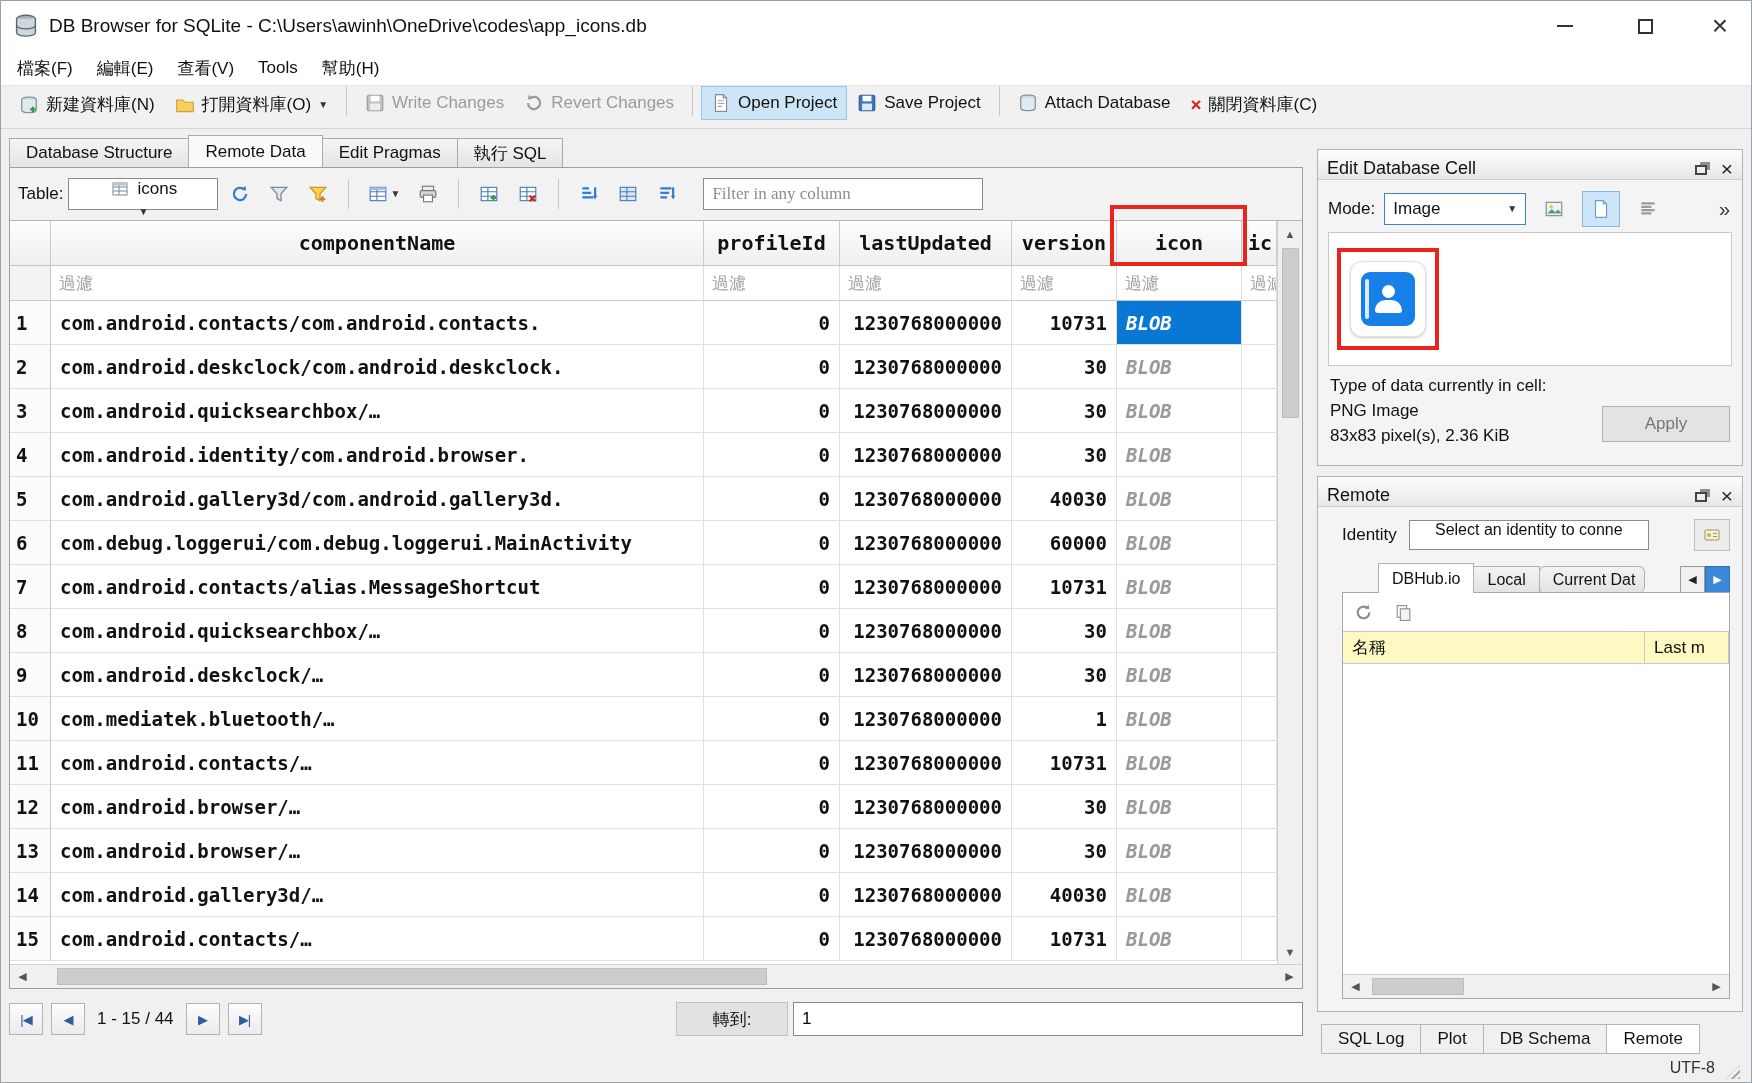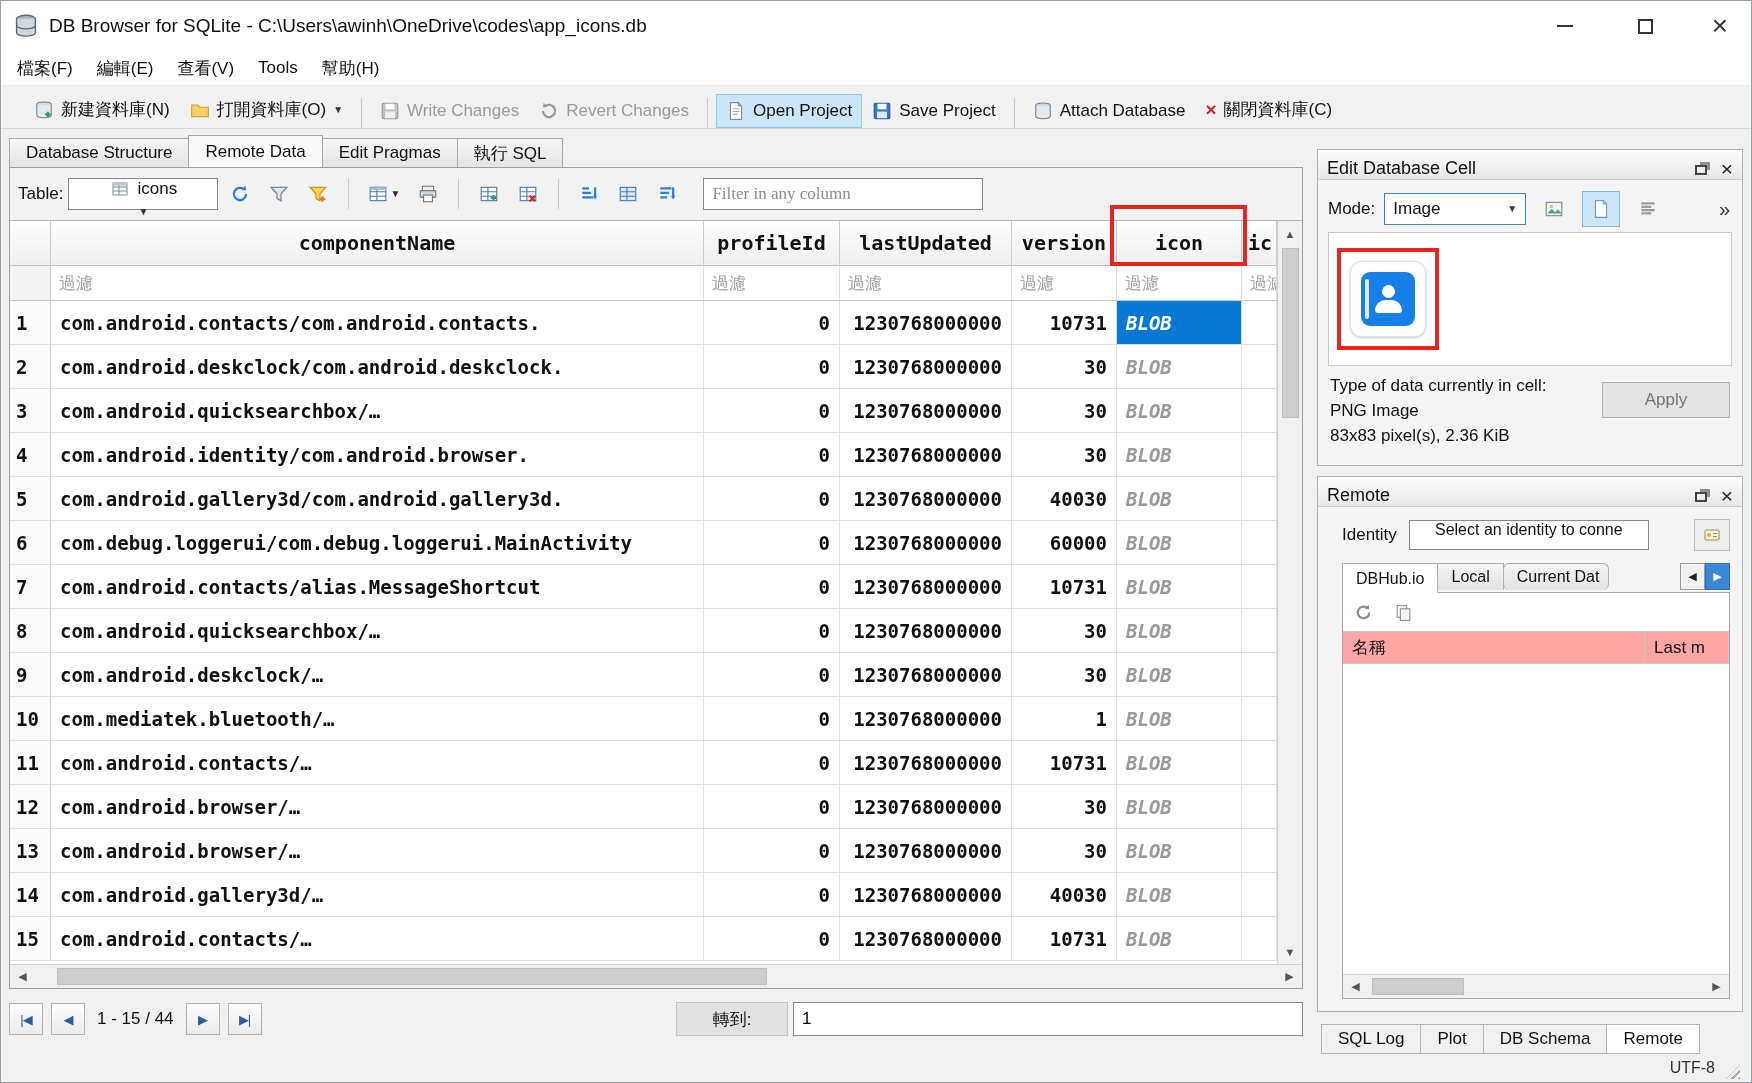--- a/index.html
+++ b/index.html
@@ -15,21 +15,21 @@
 .win-btn{width:52px;height:100%;display:flex;align-items:center;justify-content:center;color:#333;margin-left:28px;cursor:default;}
 .min-bar{width:16px;height:2px;background:#333;}
 .max-box{width:15px;height:15px;border:2px solid #333;}
 .win-btn.close{font-size:28px;font-weight:400;padding-right:10px;}
 
 
 .menubar{height:34px;background:#fff;display:flex;align-items:center;font-size:17px;padding-left:4px;flex:none;}
 .menu-item{padding:5px 12px;}
 
 
-.toolbar{height:44px;background:#f1f1f1;border-top:1px solid #e6e6e6;border-bottom:1px solid #d5d5d5;display:flex;align-items:flex-end;padding:0 23px;font-size:17px;flex:none;white-space:nowrap;}
+.toolbar{height:44px;background:#f1f1f1;border-top:1px solid #e6e6e6;border-bottom:1px solid #d5d5d5;display:flex;align-items:flex-start;padding:0 8px;font-size:17px;flex:none;white-space:nowrap;}
 .tb-btn{display:flex;align-items:center;gap:7px;padding:6px 9px;border:1px solid transparent;}
 .tb-btn.disabled{color:#9b9b9b;}
 .tb-btn.highlight{background:#cde6f7;border-color:#98c6e9;}
 .tb-sep{width:1px;height:30px;background:#c9c9c9;margin:0 8px;}
 .icon16{width:20px;height:20px;display:inline-flex;align-items:center;justify-content:center;}
 .caret{font-size:10px;color:#333;line-height:1;}
 .redx{color:#cf2424;font-weight:bold;font-size:19px;}
 .c-blue{color:#2f7fd0;}
 .c-gray{color:#9b9b9b;}
 
@@ -102,39 +102,39 @@
 .more-chevron{margin-left:auto;font-size:20px;color:#333;padding-right:2px;}
 .preview-box{height:134px;background:#fff;border:1px solid #c9c9c9;margin-top:2px;display:flex;align-items:center;padding-left:8px;}
 .red-frame{border:4px solid #e8241c;padding:9px;display:flex;}
 .contact-card{width:76px;height:76px;background:#fff;border:1px solid #e3e3e3;border-radius:12px;box-shadow:0 1px 3px rgba(0,0,0,.22);display:flex;align-items:center;justify-content:center;}
 .contact-blue{width:54px;height:54px;background:#1780e8;border-radius:9px;display:flex;flex-direction:column;align-items:center;justify-content:center;position:relative;}
 .contact-blue::before{content:"";position:absolute;left:4px;top:7px;bottom:7px;width:4px;background:rgba(255,255,255,.85);border-radius:2px;}
 .p-head{width:13px;height:13px;border-radius:50%;background:#fff;margin-bottom:2px;}
 .p-body{width:27px;height:13px;border-radius:13px 13px 3px 3px;background:#fff;}
 .cell-info{position:relative;padding:10px 2px 4px 2px;font-size:17px;}
 .info-line{margin-bottom:5px;}
-.apply-btn{position:absolute;right:2px;top:16px;width:128px;height:36px;background:#e3e3e3;border:1px solid #b0b0b0;color:#767676;font-size:17px;display:flex;align-items:center;justify-content:center;}
+.apply-btn{position:absolute;right:2px;top:40px;width:128px;height:36px;background:#e3e3e3;border:1px solid #b0b0b0;color:#767676;font-size:17px;display:flex;align-items:center;justify-content:center;}
 
 
 .remote-panel{margin-top:10px;flex:1;display:flex;flex-direction:column;min-height:0;}
 .remote-body{flex:1;display:flex;flex-direction:column;padding:8px 12px 12px 24px;min-height:0;font-size:17px;}
 .identity-row{display:flex;align-items:center;gap:12px;height:40px;flex:none;}
 .identity-select{width:240px;height:30px;justify-content:space-between;font-size:16px;overflow:hidden;white-space:nowrap;}
 .id-btn{margin-left:auto;width:36px;height:32px;border:1px solid #bdbdbd;background:#ececec;display:flex;align-items:center;justify-content:center;}
-.remote-tabs{display:flex;align-items:flex-start;margin-top:8px;height:30px;flex:none;}
+.remote-tabs{display:flex;align-items:flex-end;margin-top:8px;height:30px;flex:none;margin-left:36px;}
 .rtab{height:27px;padding:0 13px;font-size:16px;background:linear-gradient(#f3f3f3,#e3e3e3);border:1px solid #b0b0b0;border-bottom:none;display:flex;align-items:center;margin-right:-1px;white-space:nowrap;overflow:hidden;}
 .rtab.active{height:30px;background:#fff;position:relative;z-index:2;}
 .rtab.clip{max-width:106px;border-radius:6px;}
 .rtab-arrows{margin-left:auto;display:flex;}
 .rtab-arrow{width:25px;height:27px;border:1px solid #9a9a9a;background:#f0f0f0;display:flex;align-items:center;justify-content:center;font-size:11px;color:#222;}
 .rtab-arrow.next{background:#3b87d8;color:#fff;border-color:#2f6fb4;}
 .remote-content{flex:1;border:1px solid #a8a8a8;background:#fff;display:flex;flex-direction:column;margin-top:-1px;min-height:0;}
 .remote-icons{height:38px;display:flex;align-items:center;gap:20px;padding-left:10px;flex:none;}
 .rtable-header{display:grid;grid-template-columns:1fr 84px;flex:none;border-top:1px solid #c9c9c9;}
-.rth{height:32px;display:flex;align-items:center;padding-left:9px;background:#fca5a5;border-right:1px solid #c9c9c9;border-bottom:1px solid #c9c9c9;overflow:hidden;white-space:nowrap;}
+.rth{height:32px;display:flex;align-items:center;padding-left:9px;background:#fef9c3;border-right:1px solid #c9c9c9;border-bottom:1px solid #c9c9c9;overflow:hidden;white-space:nowrap;}
 .rtable-body{flex:1;background:#fff;}
 
 
 .dock-tabs{margin-top:12px;display:flex;padding-left:4px;flex:none;}
 .dtab{height:30px;padding:0 16px;display:flex;align-items:center;font-size:17px;background:#f0f0f0;border:1px solid #b5b5b5;margin-right:-1px;}
 .dtab.active{background:#fff;position:relative;z-index:2;}
 .status-row{height:28px;display:flex;align-items:center;justify-content:flex-end;padding-right:28px;font-size:16px;color:#333;position:relative;flex:none;}
 .grip{position:absolute;right:3px;bottom:3px;width:14px;height:14px;background:repeating-linear-gradient(135deg,transparent 0 3px,#a8a8a8 3px 5px);clip-path:polygon(100% 0,100% 100%,0 100%);}
 svg{display:block;}
 </style>

